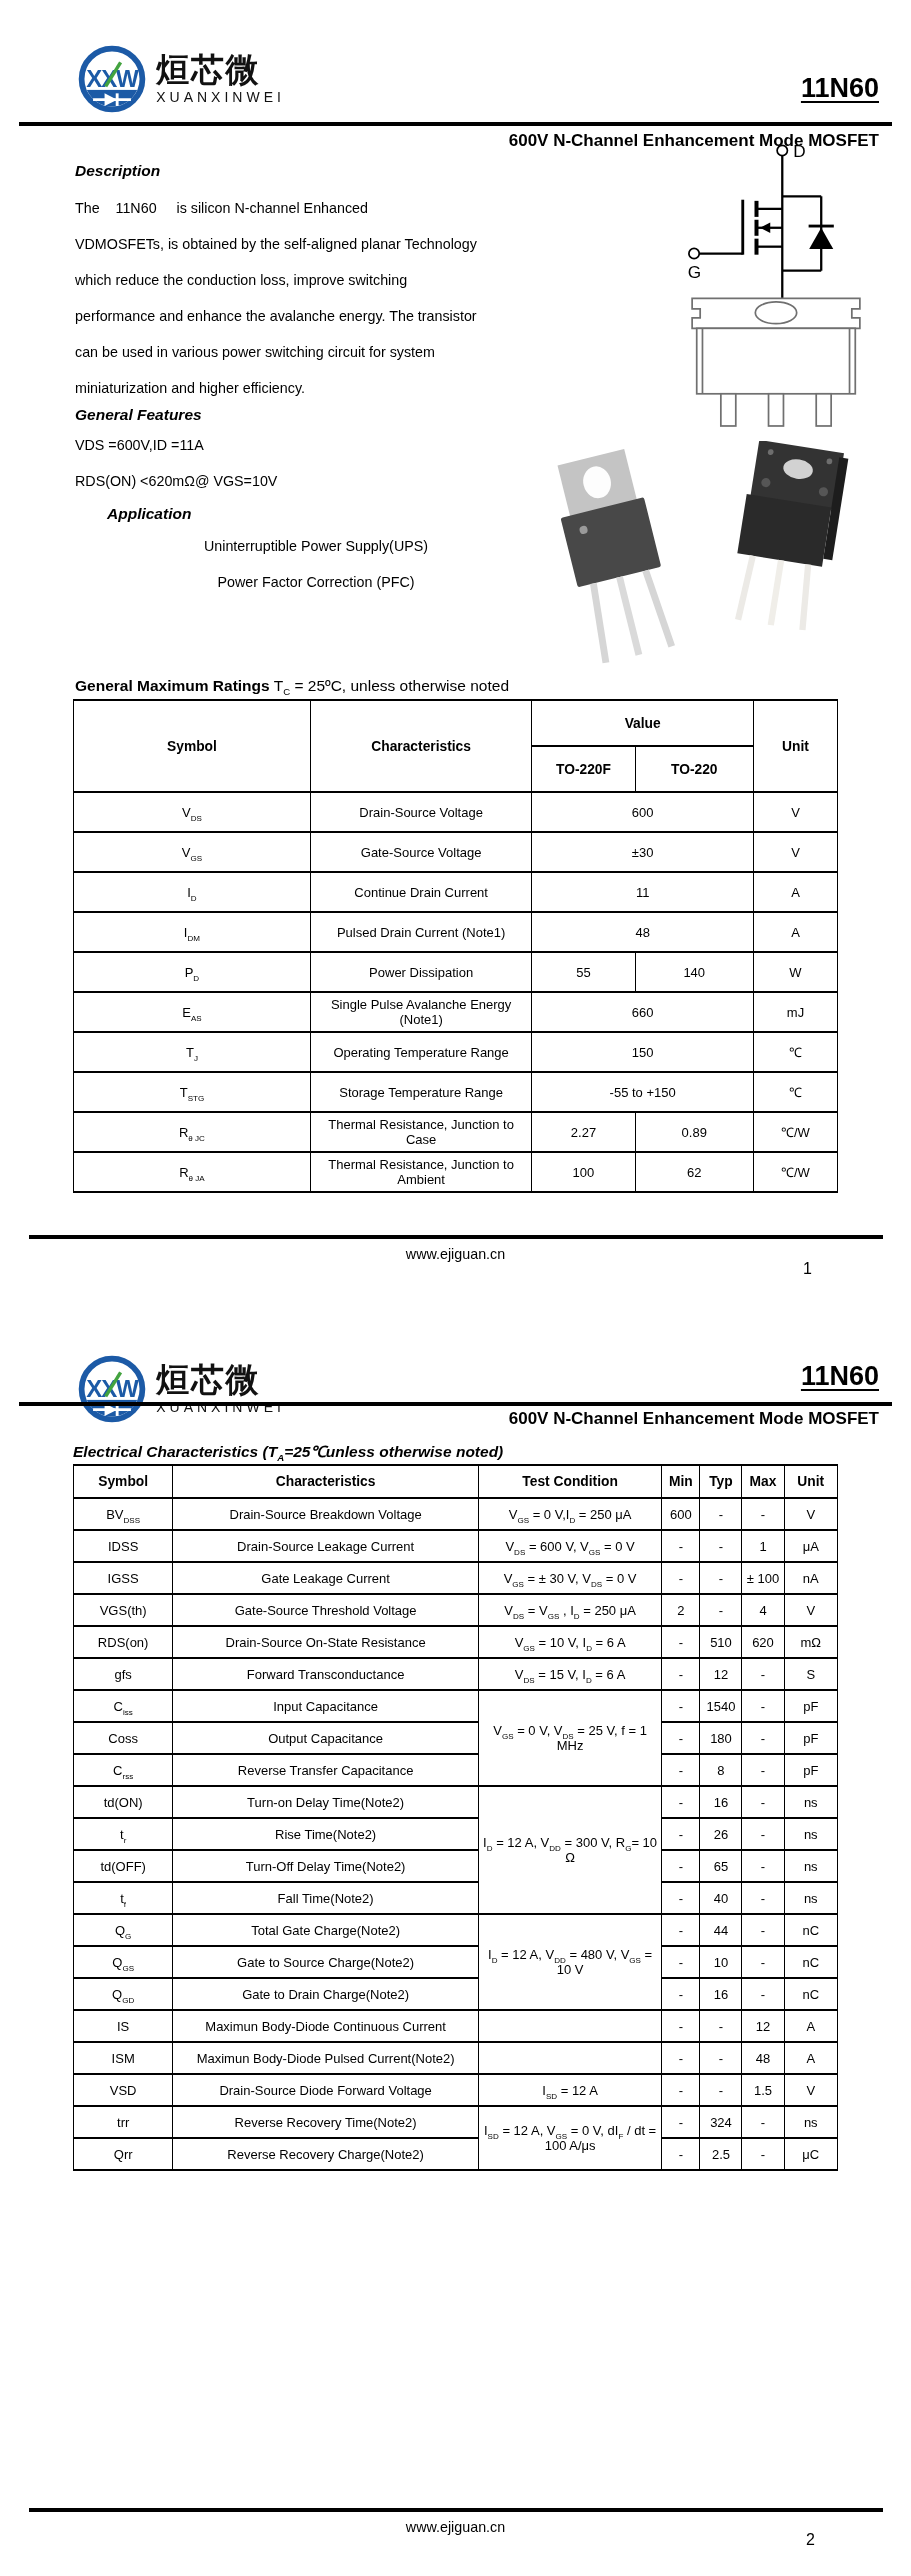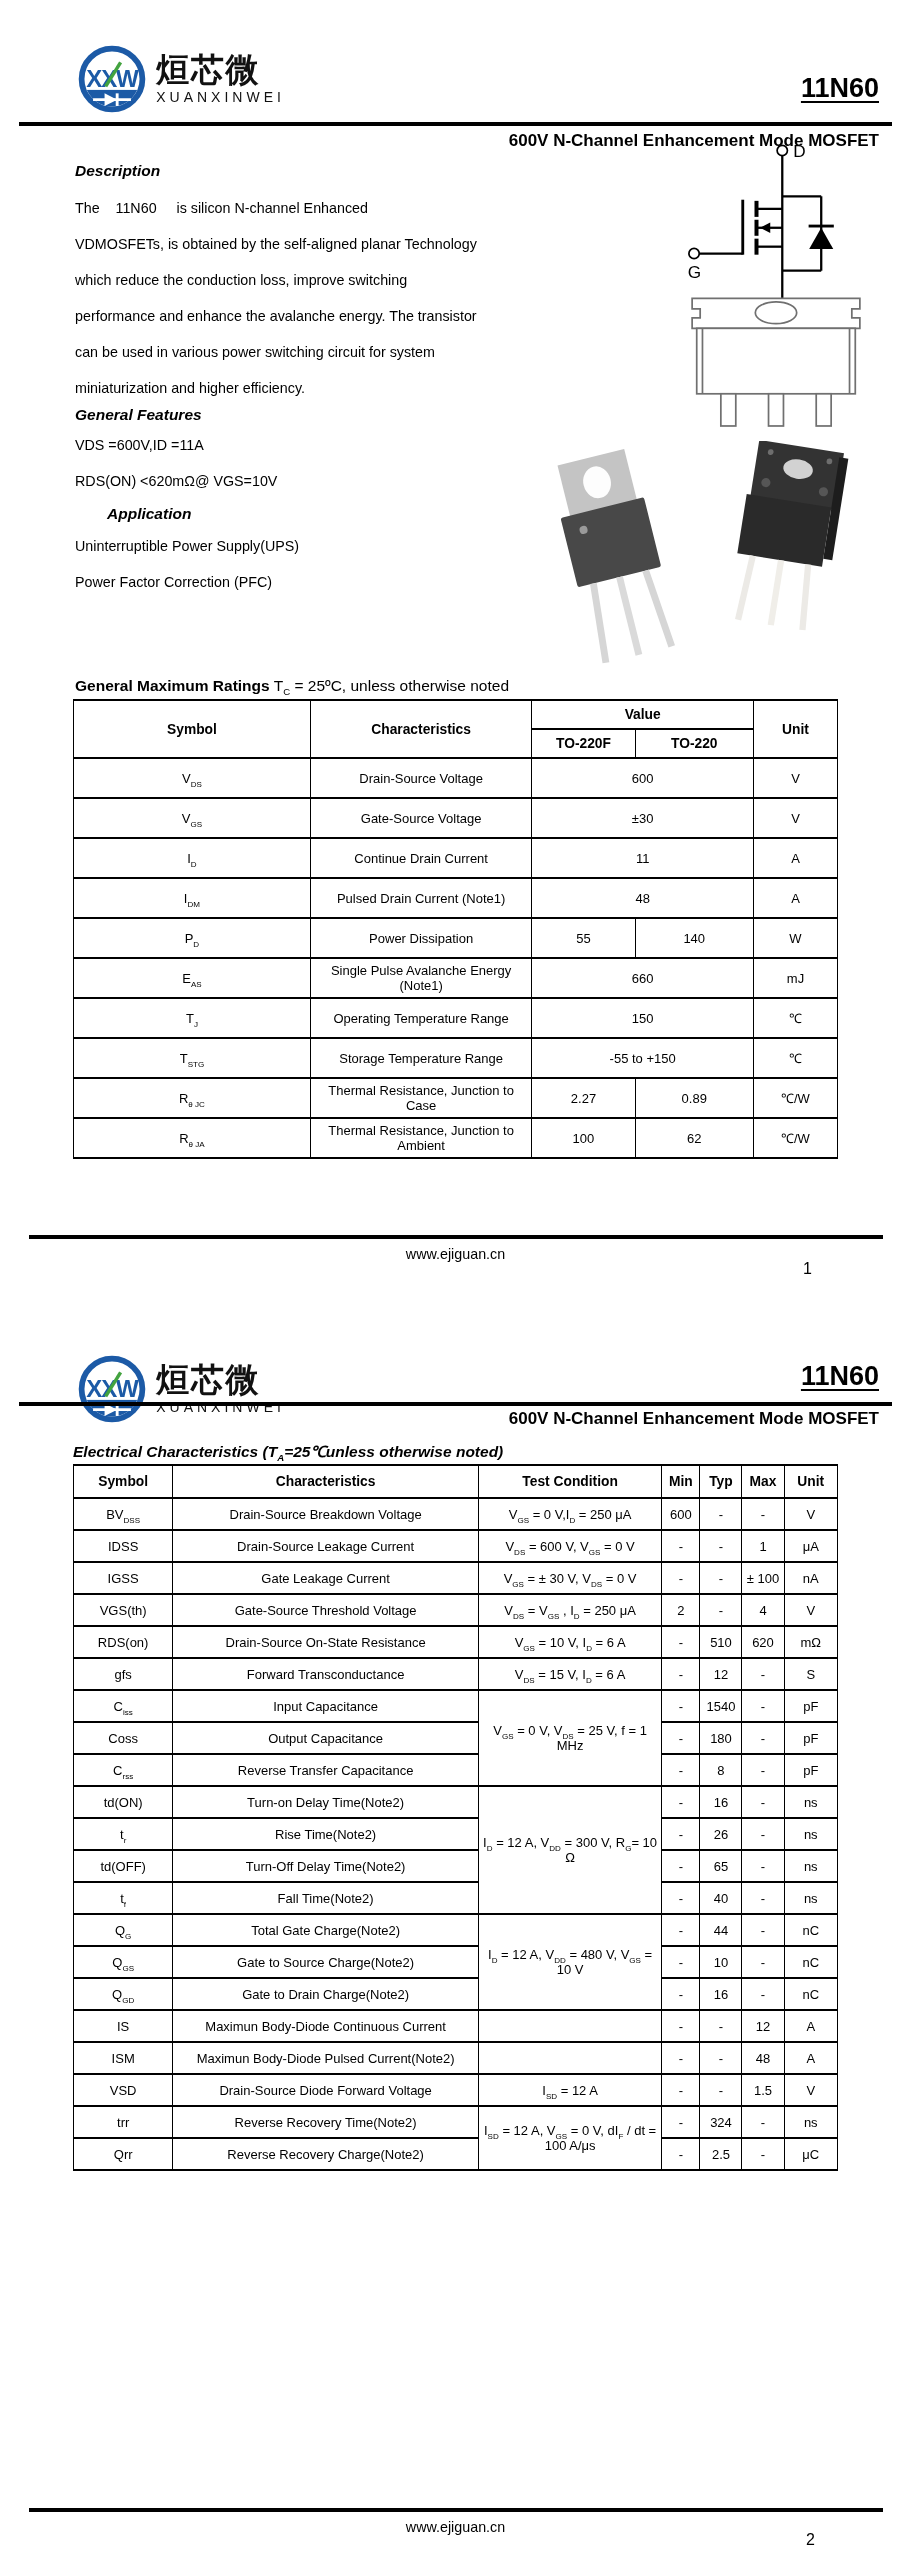--- a/index.html
+++ b/index.html
@@ -24,21 +24,21 @@
   .section-heading-mix { font-size:15.5px; }
   .section-heading-mix .bold { font-weight:bold; }
 
   table.data-table { border-collapse:collapse; width:100%; table-layout:fixed; border:1.7px solid #000; }
   table.data-table th, table.data-table td {
     border:1.4px solid #000; border-top-width:2px; border-bottom-width:2px;
     text-align:center; vertical-align:middle; font-size:13px; padding:3.4px 3.4px; word-wrap:break-word;
   }
   table.data-table th { font-weight:bold; font-size:13.8px; }
   .amr-table td { height:40px; }
-  .amr-table thead th { height:29px; }
+  .amr-table thead th { height:46px; }
   .ec-table td { height:32px; }
   .ec-table thead th { height:33px; }
   sub { font-size:62%; line-height:0; }
 
   .footer-site { font-size:14.3px; text-align:center; width:911px; }
   .footer-page { font-size:16px; }
   .note-line { font-size:14.3px; margin-top:5.7px; }
   svg text { font-family:"Liberation Sans", sans-serif; }
 </style>
 </head>
@@ -79,21 +79,21 @@
       <div class="body-line">miniaturization and higher efficiency.</div>
     </div>
 
   <div class="abs h1" style="left:75px; top:406px;">General Features</div>
   <div class="abs lines" style="left:75px; top:437px; width:482px;">
       <div class="body-line">VDS =600V,ID =11A</div>
       <div class="body-line">RDS(ON) &lt;620mΩ@ VGS=10V</div>
     </div>
 
   <div class="abs h1" style="left:75px; top:505px;margin-left:32px;">Application</div>
-  <div class="abs lines" style="left:75px; top:538px; width:482px;">
+  <div class="abs lines" style="left:75px; top:538px; width:482px;text-align:center;">
       <div class="body-line">Uninterruptible Power Supply(UPS)</div>
       <div class="body-line">Power Factor Correction (PFC)</div>
     </div>
 
   <svg class="abs" style="left:659px; top:139px;" width="195" height="189" viewBox="0 0 340 330">
     <g stroke="#000" stroke-width="4" fill="none">
       <circle cx="215" cy="20" r="9" stroke-width="3"></circle>
       <line x1="215" y1="29" x2="215" y2="290"></line>
       <circle cx="215" cy="299" r="9" stroke-width="3"></circle>
       <line x1="170" y1="122" x2="215" y2="122"></line>

